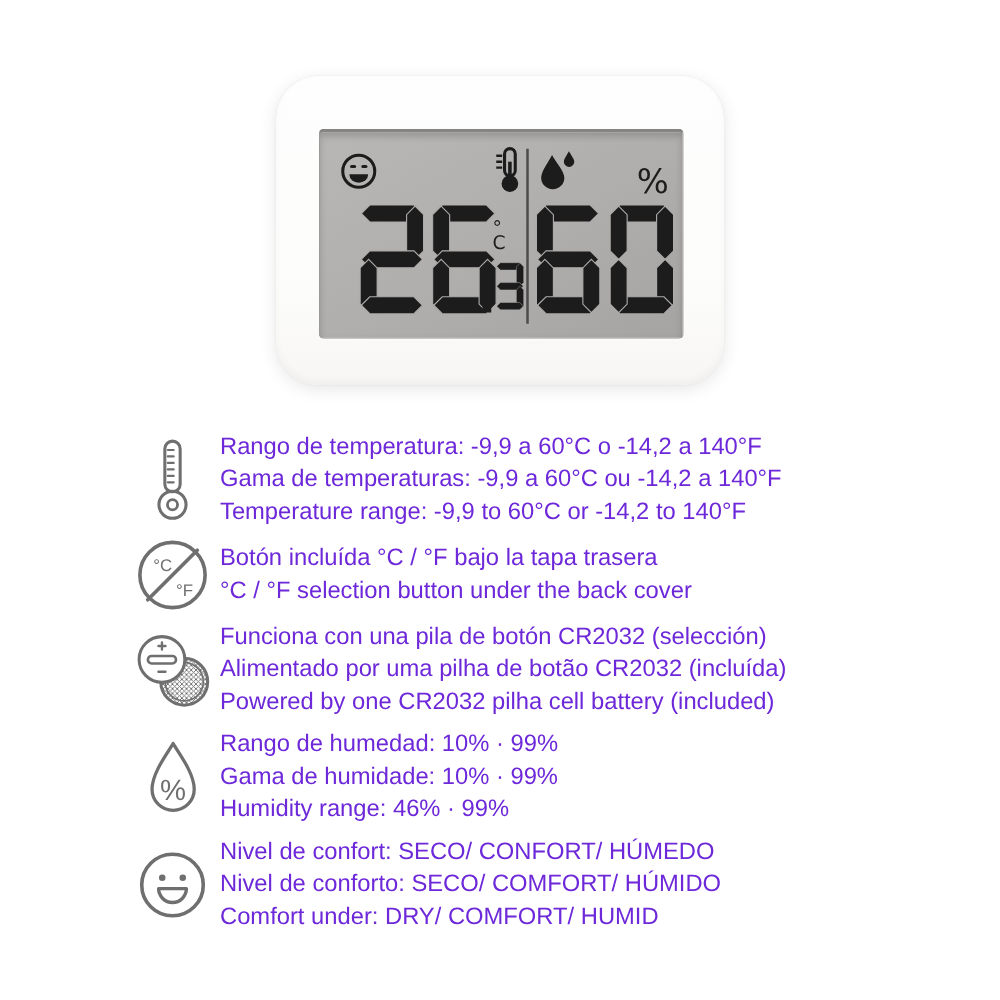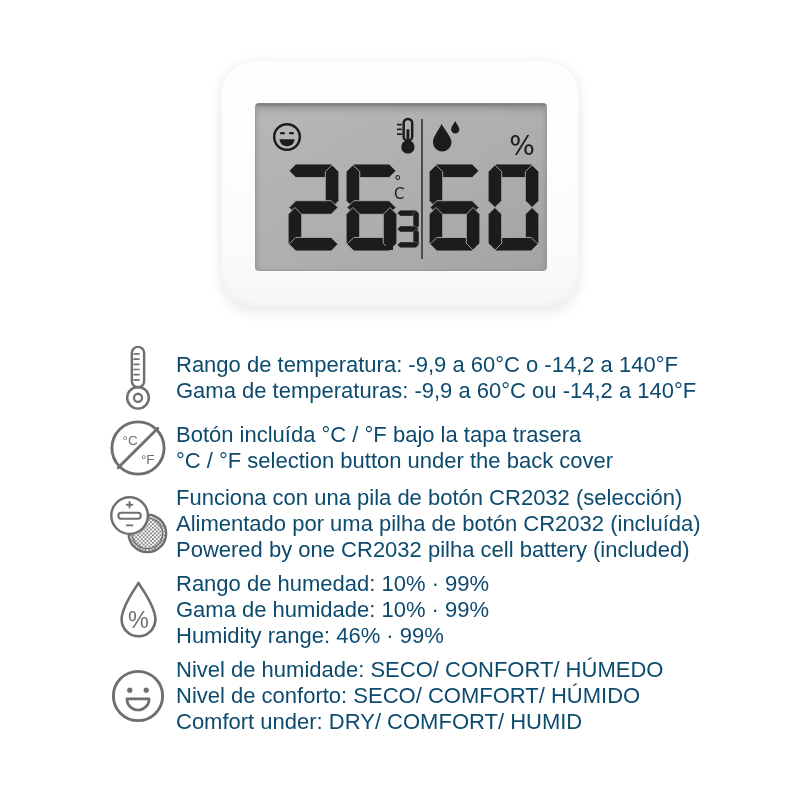--- a/index.html
+++ b/index.html
@@ -45,21 +45,21 @@
 
   
   .features{position:absolute;left:104px;top:345px;}
   .feature-row{display:flex;align-items:center;margin-bottom:8px;}
   .feature-icon{flex:none;width:68px;display:flex;align-items:center;justify-content:center;}
   .feature-icon svg{display:block;}
   .gray-stroke{fill:none;stroke:#6f6f6f;stroke-linecap:round;stroke-linejoin:round;}
   .gray-fill{fill:#6f6f6f;}
   .icon-label{font-family:"Liberation Sans",sans-serif;fill:#6f6f6f;}
   .feature-lines{margin-left:4px;}
-  .feature-line{font-size:22px;line-height:26px;color:#0c4a6e;white-space:nowrap;}
+  .feature-line{font-size:19px;line-height:26px;color:#6d28d9;white-space:nowrap;}
 </style>
 </head>
 <body>
 
 <div class="page">
 
   <div class="device">
     <div class="lcd">
 
       <div class="lcd-left">
@@ -144,20 +144,21 @@
           <svg width="34" height="66" viewBox="0 0 36 70">
             <rect class="gray-stroke" x="11.5" y="2" width="13" height="43" rx="6.5" stroke-width="2.6"></rect>
             <path class="gray-stroke" d="M14,9.5h5 M14,15h5 M14,20.5h5 M14,26h5 M14,31.5h5 M14,37h5" stroke-width="1.8"></path>
             <circle class="gray-stroke" cx="18" cy="56" r="11.5" stroke-width="2.6"></circle>
             <circle class="gray-stroke" cx="18" cy="56" r="4.3" stroke-width="2.4"></circle>
           </svg>
         </div>
         <div class="feature-lines">
           <div class="feature-line">Rango de temperatura: -9,9 a 60°C o -14,2 a 140°F</div>
           <div class="feature-line">Gama de temperaturas: -9,9 a 60°C ou -14,2 a 140°F</div>
+          <div class="feature-line">Temperature range: -9,9 to 60°C or -14,2 to 140°F</div>
         </div>
       </div>
       <div class="feature-row">
         <div class="feature-icon">
           <svg width="58" height="58" viewBox="0 0 60 60">
             <circle class="gray-stroke" cx="30" cy="30" r="27" stroke-width="3"></circle>
             <line class="gray-stroke" x1="9.5" y1="50.5" x2="50.5" y2="9.5" stroke-width="3"></line>
             <text class="icon-label" x="14" y="27" font-size="14">°C</text>
             <text class="icon-label" x="33" y="47" font-size="14">°F</text>
           </svg>
@@ -178,21 +179,21 @@
             <circle cx="42" cy="42" r="20" fill="url(#bhatch)" stroke="#6f6f6f" stroke-width="2.6"></circle>
             <circle class="gray-stroke" cx="42" cy="42" r="16.3" stroke-width="1.4" fill="#fff" fill-opacity="0"></circle>
             <circle cx="23" cy="23" r="19.5" fill="#ffffff" stroke="#6f6f6f" stroke-width="2.6"></circle>
             <path class="gray-stroke" d="M23,8.5v6 M20,11.5h6" stroke-width="2"></path>
             <rect class="gray-stroke" x="11" y="20" width="24" height="6.4" rx="3.2" stroke-width="2.2"></rect>
             <path class="gray-stroke" d="M20,33.5h6" stroke-width="2"></path>
           </svg>
         </div>
         <div class="feature-lines">
           <div class="feature-line">Funciona con una pila de botón CR2032 (selección)</div>
-          <div class="feature-line">Alimentado por uma pilha de botón CR2032 (incluída)</div>
+          <div class="feature-line">Alimentado por uma pilha de botão CR2032 (incluída)</div>
           <div class="feature-line">Powered by one CR2032 pilha cell battery (included)</div>
         </div>
       </div>
       <div class="feature-row">
         <div class="feature-icon">
           <svg width="45" height="60" viewBox="0 0 48 64">
             <path class="gray-stroke" d="M24,3 C20,10 6,28 6,42 a18,18 0 0 0 36,0 C42,28 28,10 24,3 Z" stroke-width="2.8"></path>
             <text class="icon-label" x="24" y="51" font-size="25" text-anchor="middle">%</text>
           </svg>
         </div>
@@ -205,20 +206,20 @@
       <div class="feature-row">
         <div class="feature-icon">
           <svg width="56" height="56" viewBox="0 0 58 58">
             <circle class="gray-stroke" cx="29" cy="29" r="25.5" stroke-width="3"></circle>
             <circle class="gray-fill" cx="20.5" cy="23" r="2.7"></circle>
             <circle class="gray-fill" cx="37.5" cy="23" r="2.7"></circle>
             <path class="gray-stroke" d="M17.5,32 a11.5,11.5 0 0 0 23,0 Z" stroke-width="2.8"></path>
           </svg>
         </div>
         <div class="feature-lines">
-          <div class="feature-line">Nivel de humidade: SECO/ CONFORT/ HÚMEDO</div>
+          <div class="feature-line">Nivel de confort: SECO/ CONFORT/ HÚMEDO</div>
           <div class="feature-line">Nivel de conforto: SECO/ COMFORT/ HÚMIDO</div>
           <div class="feature-line">Comfort under: DRY/ COMFORT/ HUMID</div>
         </div>
       </div>
     </div>
 
 </div>
 
 </body></html>

